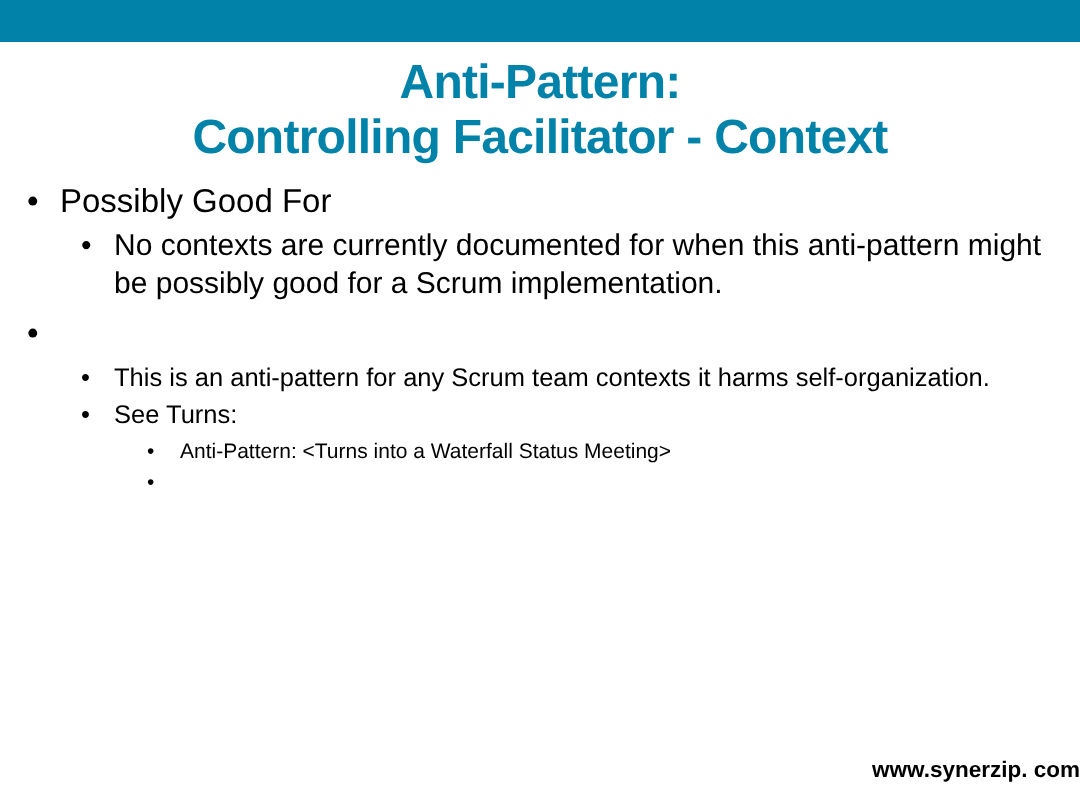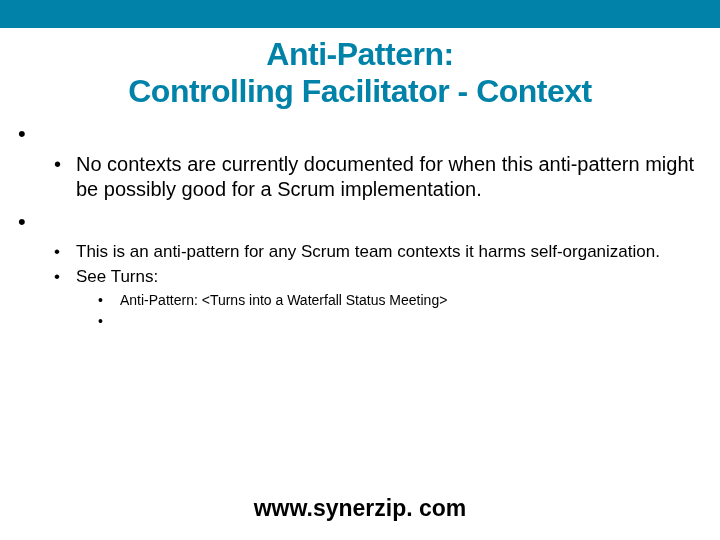--- a/index.html
+++ b/index.html
@@ -55,22 +55,22 @@
     align-items: flex-start;
     font-size: 14px;
     line-height: 1.3;
   }
   .lvl3-row .bullet { width: 22px; flex-shrink: 0; }
   .footer {
     position: absolute;
     bottom: 18px;
     left: 0;
     width: 100%;
-    text-align: center;
-    font-size: 23px;
+    text-align: right;
+    font-size: 15px;
     font-weight: bold;
     color: #000;
   }
   .bold-seg { font-weight: normal; }
 </style>
 </head>
 <body>
 
 <div class="top-bar"></div>
 
@@ -78,20 +78,21 @@
   <span>Anti-Pattern:</span><br>
   <span>Controlling Facilitator - Context</span>
 </h1>
 
 <div class="content">
   <ul class="lvl1">
 
     <li>
       <div class="lvl1-row">
         <span class="bullet">•</span>
+        <span>Possibly Good For</span>
       </div>
       <ul class="lvl2">
         <li>
           <div class="lvl2-row">
             <span class="bullet">•</span>
             <span>No contexts are currently documented for when this anti-pattern might be possibly good for a Scrum implementation.</span>
           </div>
         </li>
       </ul>
     </li>

